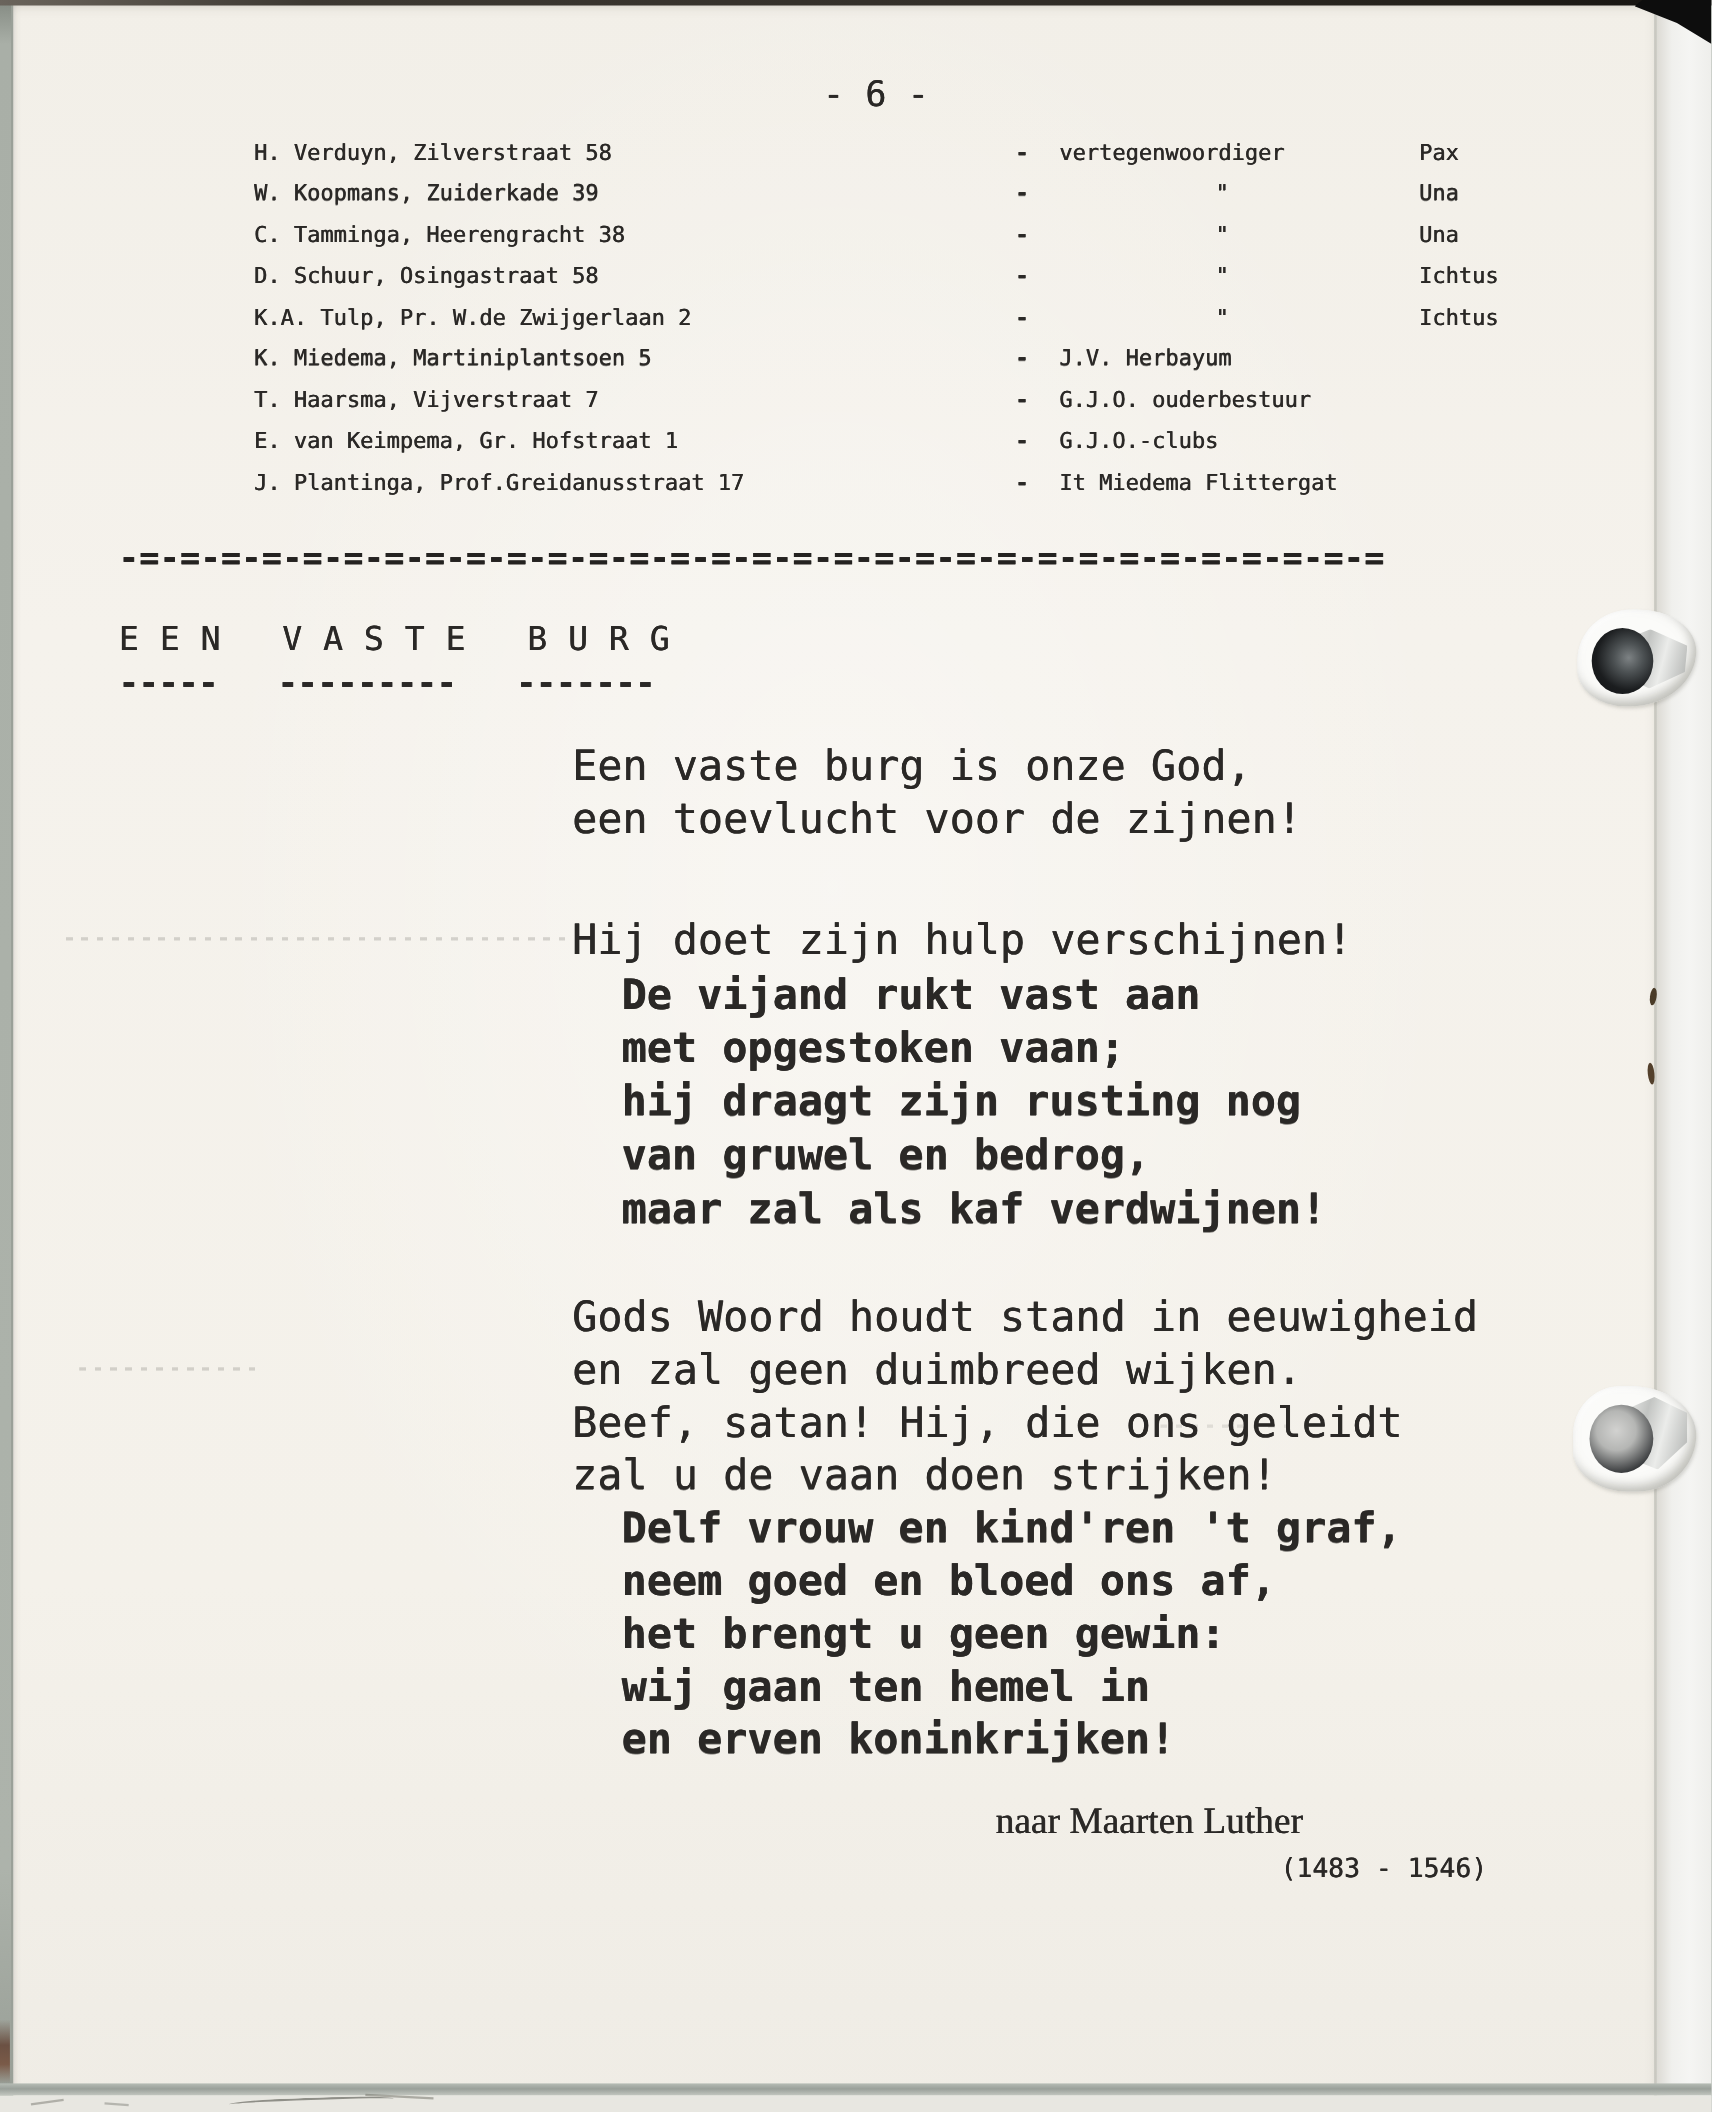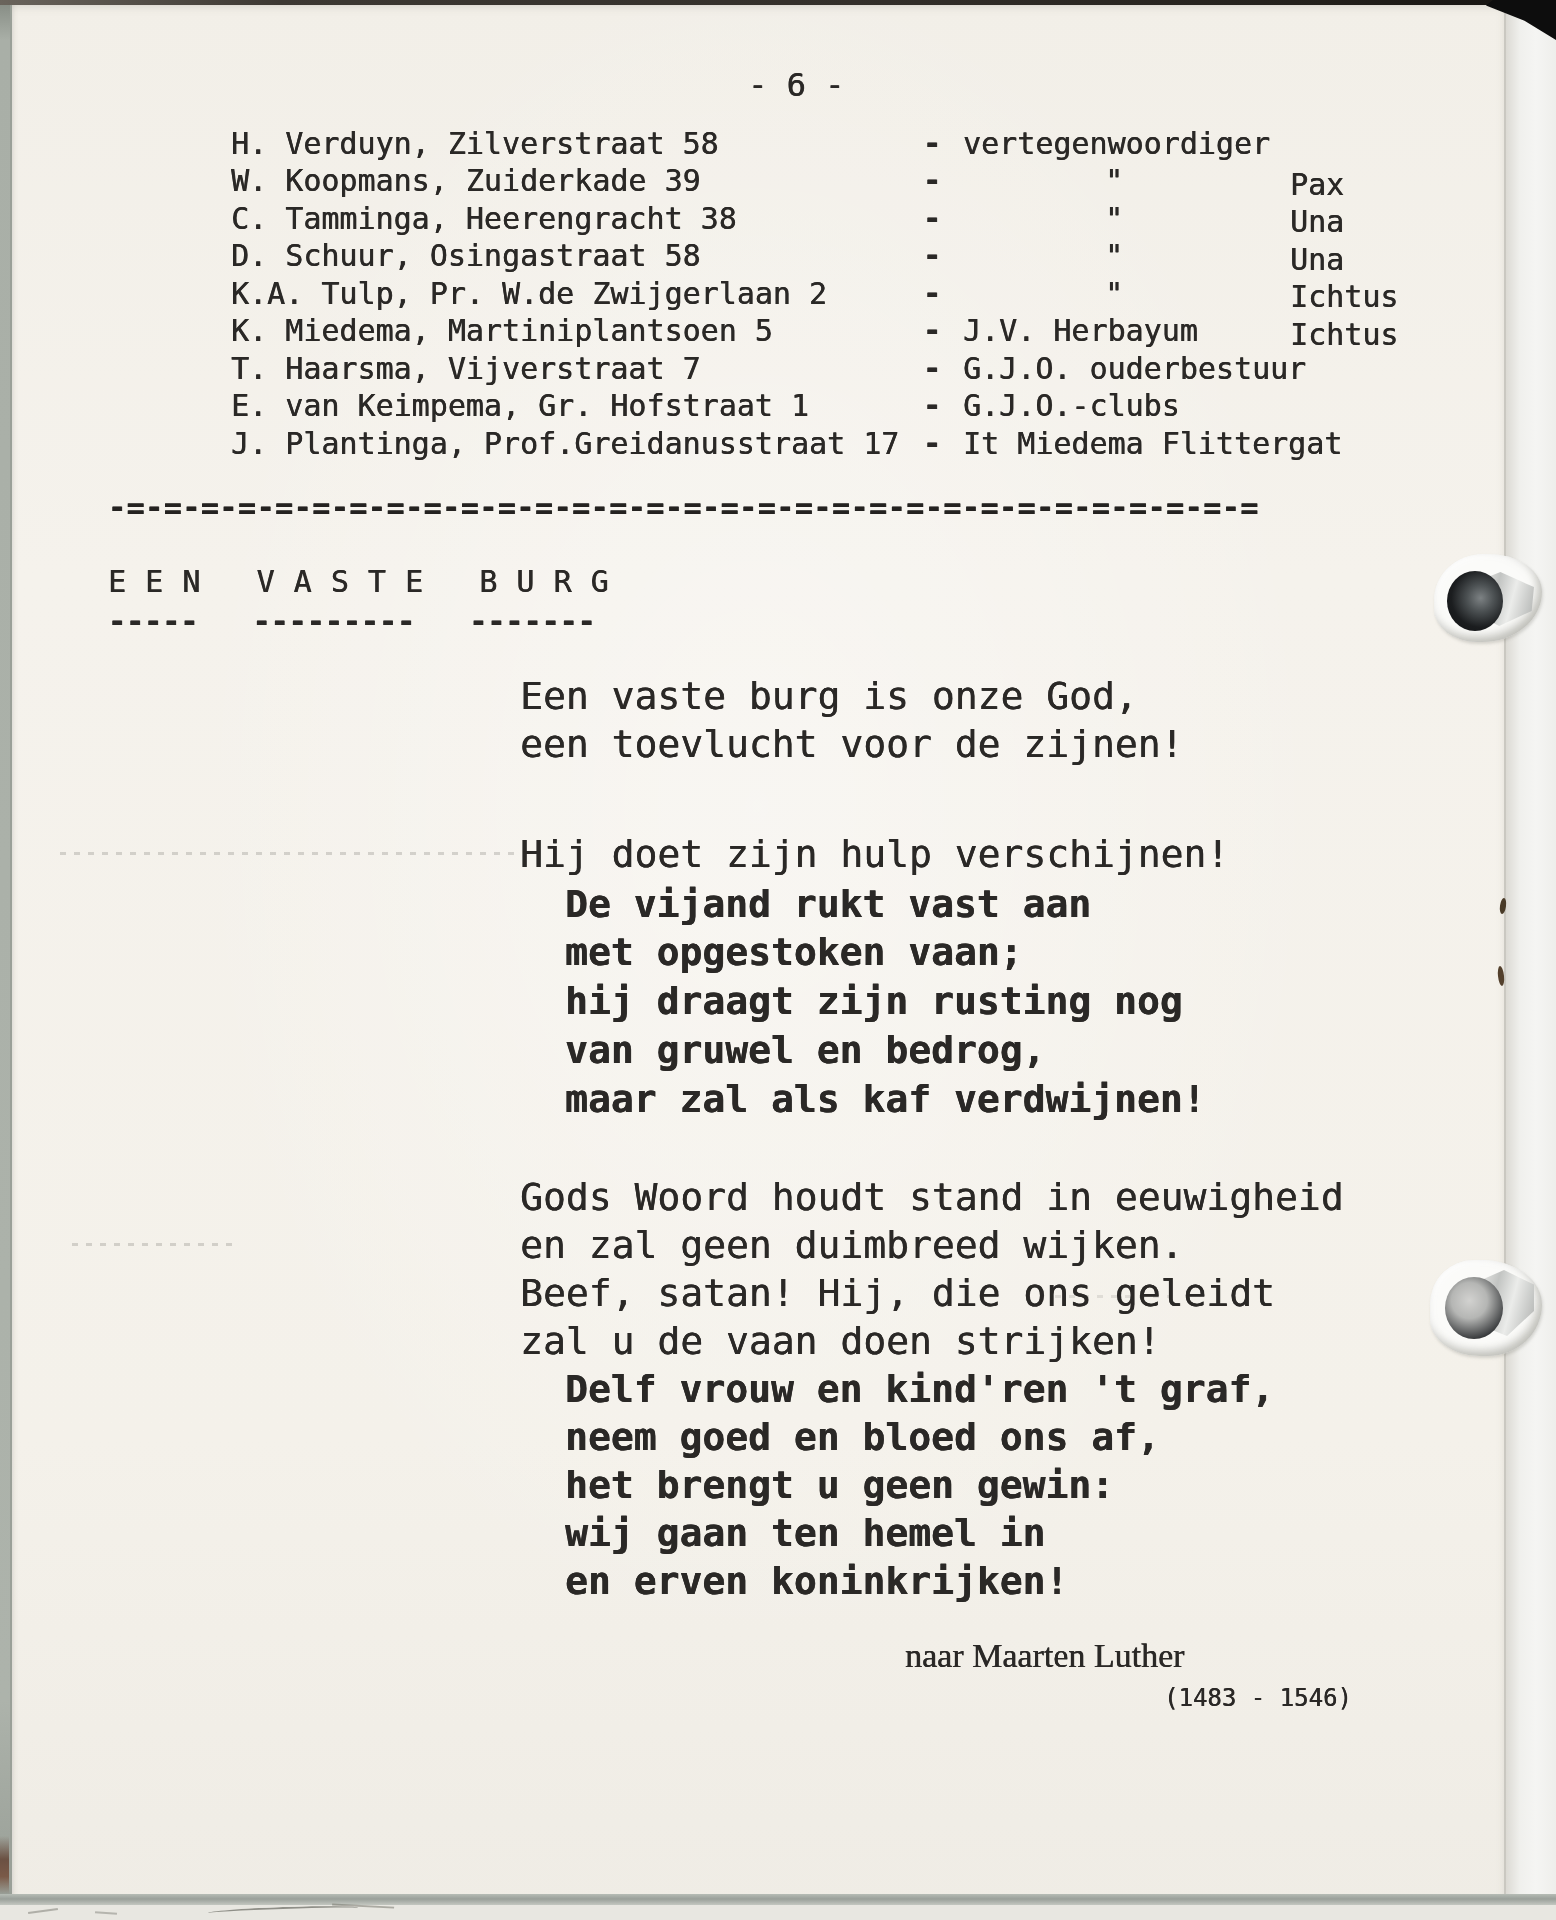--- a/index.html
+++ b/index.html
@@ -39,28 +39,28 @@
   .smudge{position:absolute;height:3px;opacity:.55;
     background:repeating-linear-gradient(90deg,rgba(120,118,112,.5) 0 6px,rgba(120,118,112,0) 6px 14px);}
   .smudge.s1{left:60px;top:852px;width:455px;}
   .smudge.s2{left:72px;top:1243px;width:165px;}
   .smudge.s3{left:1055px;top:1295px;width:115px;opacity:.35;}
 
   
   .tw{position:absolute;color:#2a2826;white-space:pre;
       text-shadow:0.4px 0 0 rgba(42,40,38,.85), 0 0.3px 0 rgba(42,40,38,.6);}
   .pagenum{left:748px;top:66px;font-size:32px;}
-  .crow{position:absolute;left:0;width:1240px;height:36px;font-size:30px;}
+  .crow{position:absolute;left:0;width:1240px;height:36px;font-size:20px;}
   .crow span{position:absolute;white-space:pre;color:#2a2826;
       text-shadow:0.4px 0 0 rgba(42,40,38,.85), 0 0.3px 0 rgba(42,40,38,.6);}
   .c-name{left:231px;}
   .c-dash{left:923px;font-weight:bold;}
   .c-role{left:963px;}
   .c-role.ditto{left:1105px;}
-  .c-org{left:1290px;margin-top:41px;}
+  .c-org{left:1290px;}
   .divider{left:108px;top:490px;font-size:30px;font-weight:bold;letter-spacing:.5px;color:#242220;}
   .headline{left:108px;top:564px;font-size:30px;letter-spacing:.5px;}
   .headline-underline{left:108px;top:604px;font-size:30px;font-weight:bold;}
   .poem-line{left:520px;font-size:38px;}
   .poem-line.indent{left:565px;font-weight:bold;}
   .attr1{left:905px;top:1637px;font-size:34px;font-family:Liberation Serif, serif;}
   .attr2{left:1164px;top:1684px;font-size:24px;}
 
   
   .blob{position:absolute;background:#fbfbf9;

